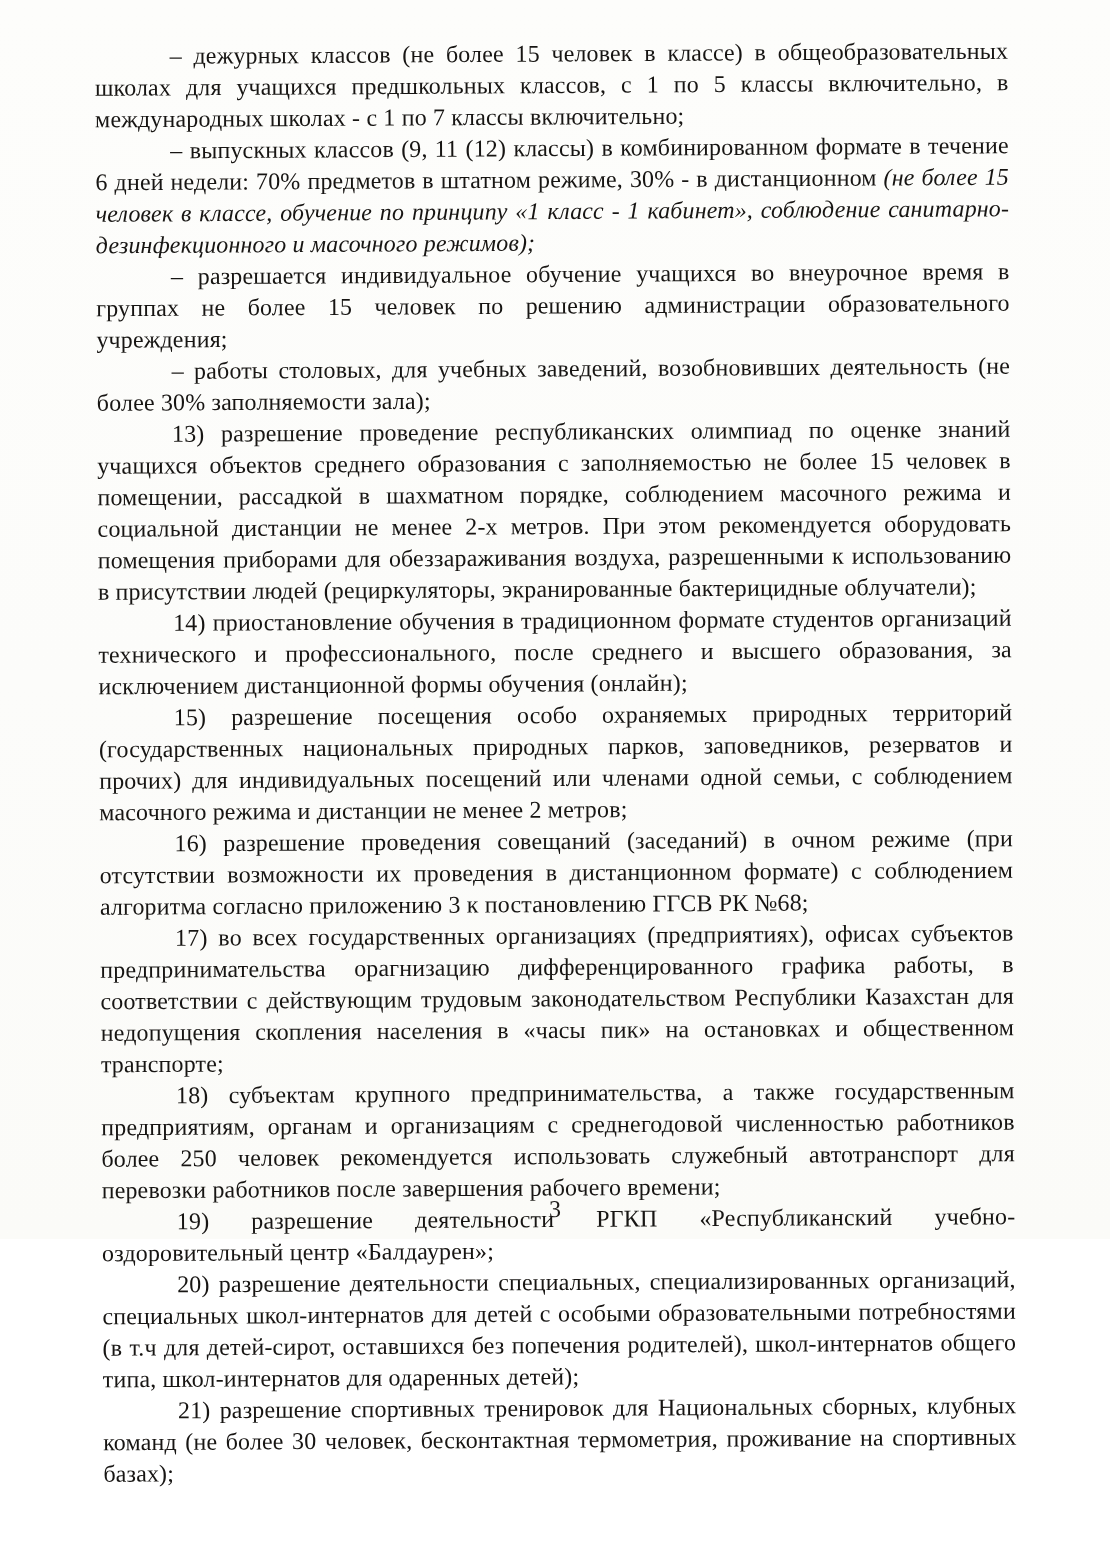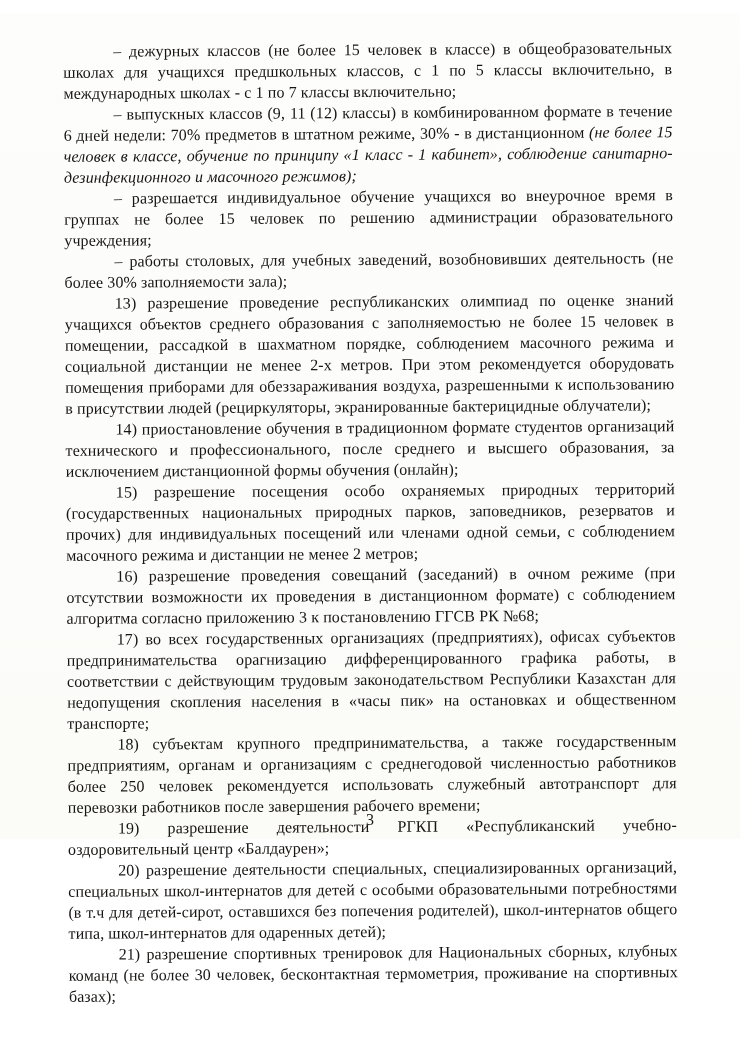--- a/index.html
+++ b/index.html
@@ -8,21 +8,20 @@
     width: 740px;
     height: 1045px;
     overflow: hidden;
     background: #ffffff;
   }
   .page {
     position: relative;
     width: 740px;
     height: 826px;
     background: linear-gradient(180deg, #fdfdfb 0%, #fcfcfa 55%, #fbfbf8 100%);
-    margin-top: 13px;
   }
   .text-block {
     position: absolute;
     left: 66px;
     top: 26px;
     width: 609px;
     font-family: "Liberation Serif", serif;
     font-size: 16px;
     line-height: 21px;
     color: #171513;

